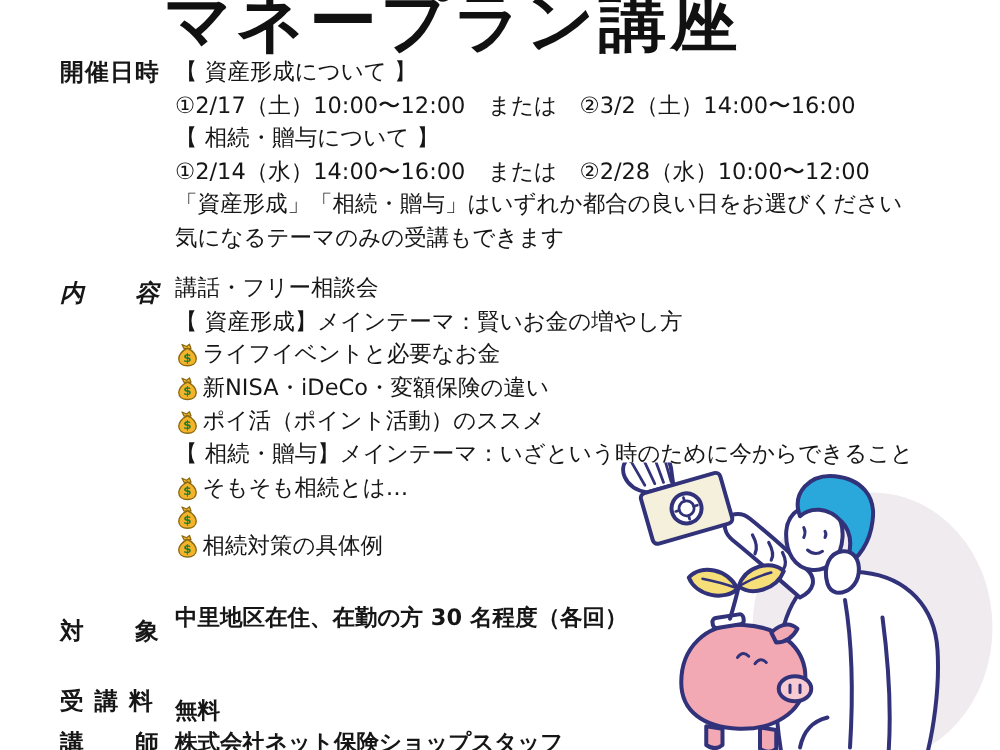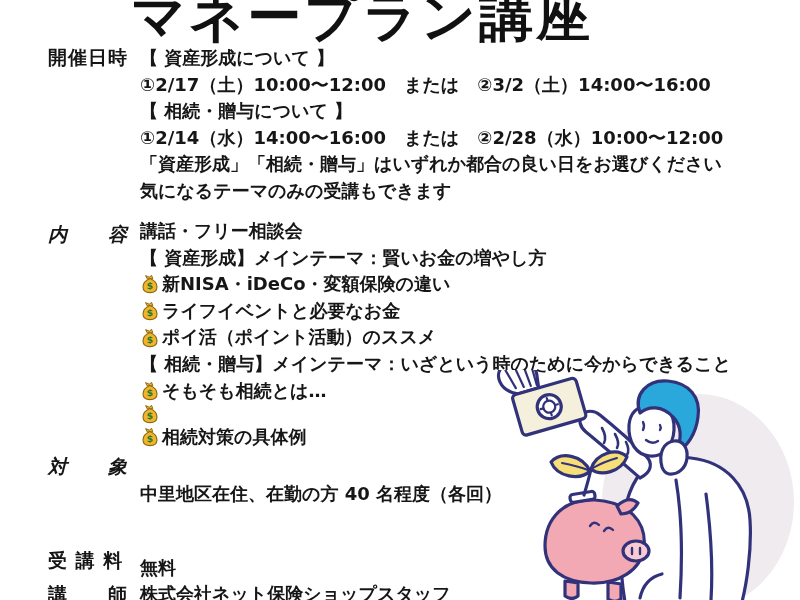--- a/index.html
+++ b/index.html
@@ -16,21 +16,21 @@
     font-size:54px;font-weight:800;letter-spacing:3px;
     color:#111;white-space:nowrap;
   }
   .label{
     position:absolute;left:48px;
     font-size:19px;font-weight:700;letter-spacing:1px;
     white-space:nowrap;color:#161616;
   }
   .block{
     position:absolute;left:140px;
-    font-size:18px;font-weight:700;line-height:26.6px;
+    font-size:18px;font-weight:400;line-height:26.6px;
     white-space:nowrap;color:#161616;
   }
   .block div{white-space:nowrap;}
   .value{
     position:absolute;left:140px;
     font-size:18px;font-weight:600;white-space:nowrap;color:#161616;
   }
   ul.items{list-style:none;margin:0;padding:0;}
   ul.items li{display:flex;align-items:center;gap:2px;}
   .bag{display:inline-flex;width:20px;height:20px;flex:0 0 20px;}
@@ -56,29 +56,29 @@
 <div class="block" style="top:218px;">
   <div>講話・フリー相談会</div>
   <div>【 資産形成】メインテーマ：賢いお金の増やし方</div>
   <ul class="items">
     <li>
       <span class="bag">
           <svg viewBox="0 0 20 20" width="20" height="20">
             <use href="#moneybag"></use>
           </svg>
         </span>
-      <span>新NISA・iDeCo・変額保険の違い</span>
+      <span>ライフイベントと必要なお金</span>
     </li>
     <li>
       <span class="bag">
           <svg viewBox="0 0 20 20" width="20" height="20">
             <use href="#moneybag"></use>
           </svg>
         </span>
-      <span>ライフイベントと必要なお金</span>
+      <span>新NISA・iDeCo・変額保険の違い</span>
     </li>
     <li>
       <span class="bag">
           <svg viewBox="0 0 20 20" width="20" height="20">
             <use href="#moneybag"></use>
           </svg>
         </span>
       <span>ポイ活（ポイント活動）のススメ</span>
     </li>
   </ul>
@@ -103,22 +103,22 @@
       <span class="bag">
           <svg viewBox="0 0 20 20" width="20" height="20">
             <use href="#moneybag"></use>
           </svg>
         </span>
       <span>相続対策の具体例</span>
     </li>
   </ul>
 </div>
 
-<div class="label" style="top:454px;font-style:italic;">対　　象</div>
-<div class="value" style="top:482px;">中里地区在住、在勤の方 40 名程度（各回）</div>
+<div class="label" style="top:492px;">対　　象</div>
+<div class="value" style="top:482px;">中里地区在住、在勤の方 30 名程度（各回）</div>
 
 <div class="label" style="top:548px;">受 講 料</div>
 <div class="value" style="top:556px;">無料</div>
 
 <div class="label" style="top:582px;">講　　師</div>
 <div class="value" style="top:582px;">株式会社ネット保険ショップスタッフ</div>
 
 <svg width="0" height="0" style="position:absolute" aria-hidden="true">
   <defs>
     <g id="moneybag">

